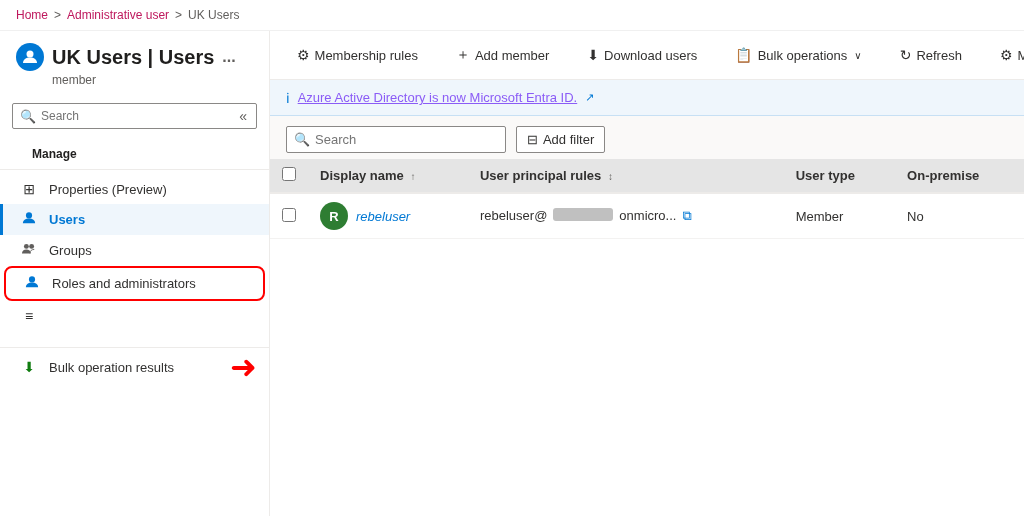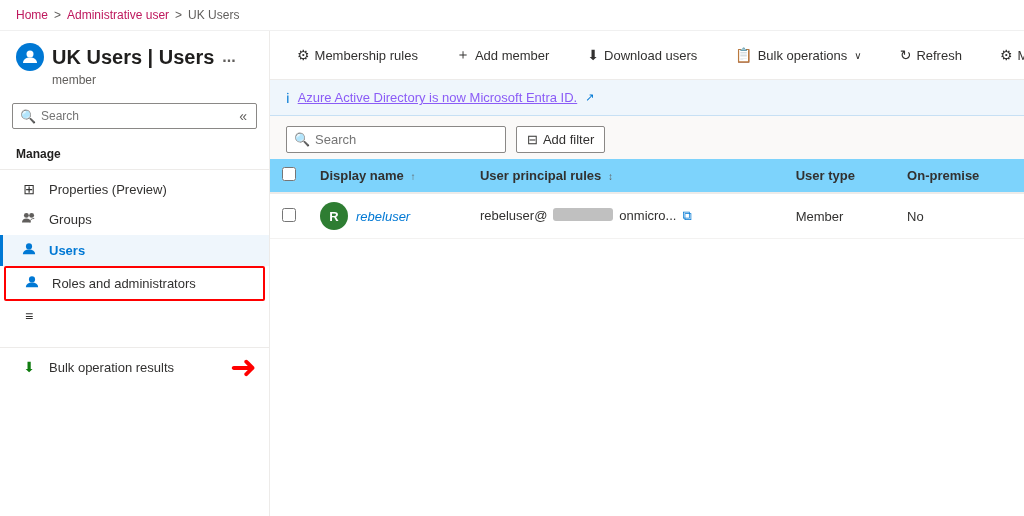--- a/index.html
+++ b/index.html
@@ -21,21 +21,21 @@
     .sidebar-title .ellipsis { font-size: 16px; color: #605e5c; cursor: pointer; }
     .sidebar-subtitle { font-size: 12px; color: #605e5c; margin-top: 2px; padding-left: 36px; }
     .sidebar-icon-user { width: 28px; height: 28px; background: #0078d4; border-radius: 50%; display: flex; align-items: center; justify-content: center; }
 
     .sidebar-search { padding: 8px 12px; }
     .sidebar-search input { width: 100%; padding: 5px 10px 5px 28px; border: 1px solid #8a8886; border-radius: 2px; font-size: 12px; color: #333; outline: none; background: #fff; }
     .sidebar-search-wrap { position: relative; display: flex; align-items: center; }
     .sidebar-search-wrap .search-icon { position: absolute; left: 8px; color: #605e5c; font-size: 13px; pointer-events: none; }
     .sidebar-collapse { position: absolute; right: 10px; top: 50%; transform: translateY(-50%); cursor: pointer; color: #605e5c; font-size: 14px; }
 
-    .sidebar-section-label { padding: 10px 16px 4px 16px; font-size: 12px; font-weight: 600; color: #201f1e; text-transform: none; }
+    .sidebar-section-label { padding: 10px 16px 4px 16px; font-size: 12px; font-weight: 600; color: #201f1e; text-transform: none; margin-left: 16px; }
     .sidebar-divider { height: 1px; background: #edebe9; margin: 4px 0; }
 
     .sidebar-item { display: flex; align-items: center; gap: 10px; padding: 7px 16px; cursor: pointer; color: #323130; font-size: 13px; border-left: 3px solid transparent; }
     .sidebar-item.active { background: #eff6fc; border-left: 3px solid #0078d4; color: #0078d4; font-weight: 600; }
     .sidebar-item.highlighted { border: 2px solid red; border-radius: 2px; }
     .sidebar-item-icon { font-size: 14px; width: 20px; text-align: center; }
 
     
     .red-arrow { position: absolute; left: 230px; top: 317px; font-size: 32px; color: red; transform: rotate(0deg); pointer-events: none; z-index: 10; }
 
@@ -59,21 +59,21 @@
     .filter-search-wrap { position: relative; display: flex; align-items: center; }
     .filter-search-wrap .search-icon { position: absolute; left: 8px; color: #605e5c; font-size: 13px; pointer-events: none; }
     .add-filter-btn { display: flex; align-items: center; gap: 5px; padding: 5px 10px; border: 1px solid #8a8886; border-radius: 2px; cursor: pointer; font-size: 13px; background: #fff; color: #323130; }
 
     .result-count { padding: 4px 16px 6px 16px; font-size: 13px; color: #323130; background: #faf9f8; }
 
     
     .table-wrap { flex: 1; overflow: auto; background: #fff; }
     table { width: 100%; border-collapse: collapse; font-size: 13px; }
     thead tr { border-bottom: 2px solid #edebe9; }
-    thead th { padding: 8px 12px; text-align: left; font-weight: 600; color: #323130; background: #7dd3fc; white-space: nowrap; }
+    thead th { padding: 8px 12px; text-align: left; font-weight: 600; color: #323130; background: #e5e5e5; white-space: nowrap; }
     thead th .sort-icon { font-size: 10px; color: #605e5c; margin-left: 3px; }
     tbody tr { border-bottom: 1px solid #f3f2f1; }
     tbody td { padding: 8px 12px; color: #323130; vertical-align: middle; }
     .checkbox-cell { width: 32px; }
     input[type="checkbox"] { width: 14px; height: 14px; cursor: pointer; }
     .user-avatar { width: 28px; height: 28px; background: #2e7d32; border-radius: 50%; display: flex; align-items: center; justify-content: center; color: #fff; font-weight: 600; font-size: 13px; }
     .user-link { color: #0078d4; text-decoration: none; cursor: pointer; font-style: italic; }
     .upn-wrap { display: flex; align-items: flex-start; gap: 6px; }
     .copy-icon { color: #0078d4; cursor: pointer; font-size: 13px; }
     .blurred { background: #c0c0c0; color: transparent; border-radius: 3px; display: inline-block; height: 13px; width: 60px; vertical-align: middle; }
@@ -121,41 +121,41 @@
       </div>
     </div>
 
     <div class="sidebar-section-label">Manage</div>
     <div class="sidebar-divider"></div>
 
     <div class="sidebar-item">
       <span class="sidebar-item-icon">⊞</span>
       <span>Properties (Preview)</span>
     </div>
+    <div class="sidebar-item active">
+      <span class="sidebar-item-icon">
+        <svg width="14" height="14" viewBox="0 0 16 16" fill="#0078d4">
+          <circle cx="8" cy="5" r="3.5"></circle>
+          <path d="M1 14c0-3.5 3-5.5 7-5.5s7 2 7 5.5"></path>
+        </svg>
+      </span>
+      <span>Users</span>
+    </div>
     <div class="sidebar-item">
       <span class="sidebar-item-icon">
         <svg width="14" height="14" viewBox="0 0 16 16" fill="#605e5c">
           <circle cx="5" cy="5" r="2.8"></circle>
           <circle cx="11" cy="5" r="2.8"></circle>
           <path d="M0 13c0-3 2-4.5 5-4.5s5 1.5 5 4.5"></path>
           <path d="M9 13c0-3 2-4.5 5-4.5" stroke="#605e5c" fill="none"></path>
         </svg>
       </span>
       <span>Groups</span>
     </div>
-    <div class="sidebar-item active">
-      <span class="sidebar-item-icon">
-        <svg width="14" height="14" viewBox="0 0 16 16" fill="#0078d4">
-          <circle cx="8" cy="5" r="3.5"></circle>
-          <path d="M1 14c0-3.5 3-5.5 7-5.5s7 2 7 5.5"></path>
-        </svg>
-      </span>
-      <span>Users</span>
-    </div>
-    <div class="sidebar-item highlighted" style="border:2px solid red;border-radius:2px;margin:0 4px;">
+    <div class="sidebar-item highlighted" style="border:2px solid red;border-radius:8px;margin:0 4px;">
       <span class="sidebar-item-icon">
         <svg width="14" height="14" viewBox="0 0 16 16" fill="#0078d4">
           <circle cx="8" cy="5" r="3.5"></circle>
           <path d="M1 14c0-3.5 3-5.5 7-5.5s7 2 7 5.5"></path>
         </svg>
       </span>
       <span>Roles and administrators</span>
     </div>
     <div class="sidebar-item">
       <span class="sidebar-item-icon">≡</span>

